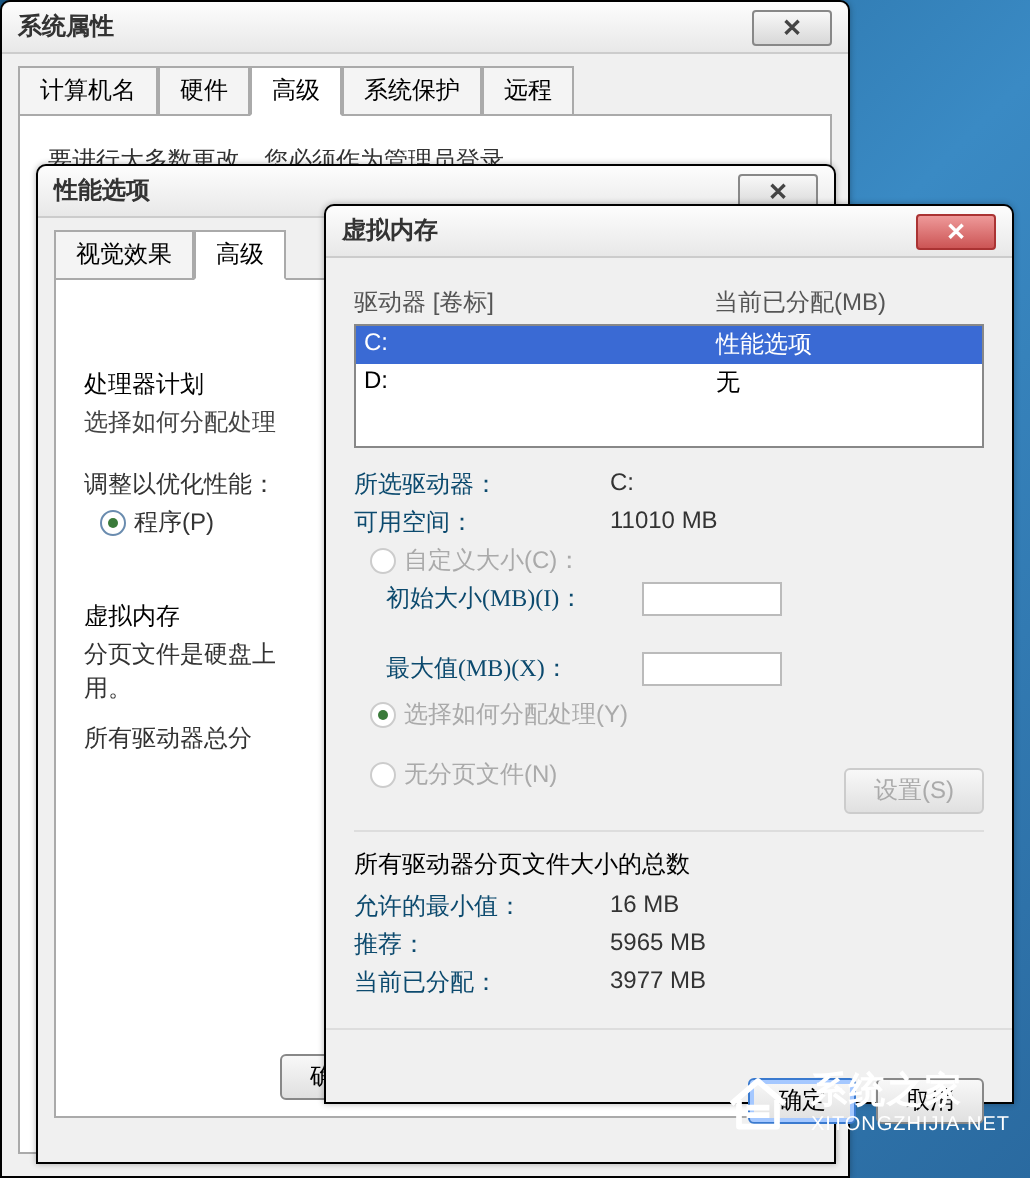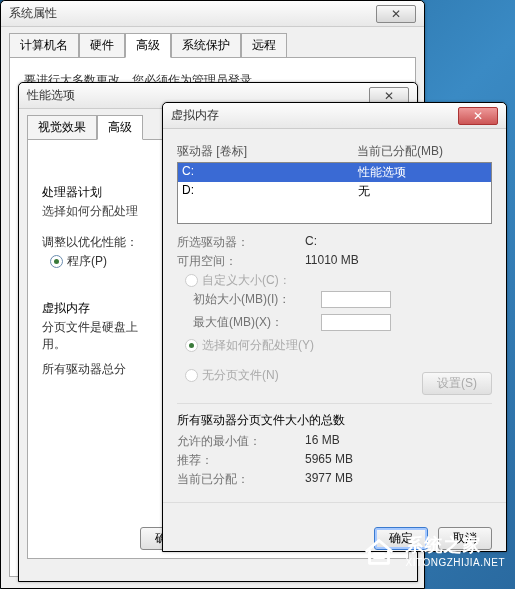--- a/index.html
+++ b/index.html
@@ -1,19 +1,19 @@
 <!DOCTYPE html>
 <html><head>
 <meta charset="utf-8">
 <style>
 * { box-sizing: border-box; margin: 0; padding: 0; font-family: "Microsoft YaHei", SimSun, sans-serif; font-size: 12px; }
 body { background: linear-gradient(135deg, #1a5a8a 0%, #3a8ac4 50%, #2a6aa0 100%); width: 515px; height: 589px; position: relative; overflow: hidden; }
 
 .window { position: absolute; background: #f0f0f0; border: 1px solid #000; border-radius: 5px 5px 0 0; box-shadow: 0 0 3px rgba(0,0,0,.3); }
-.titlebar { background: linear-gradient(#fdfdfd,#e8e8e8); border-bottom: 1px solid #ccc; height: 26px; display: flex; align-items: center; padding: 12px 8px; border-radius: 5px 5px 0 0; }
+.titlebar { background: linear-gradient(#fdfdfd,#e8e8e8); border-bottom: 1px solid #ccc; height: 26px; display: flex; align-items: center; padding: 12px 8px; border-radius: 5px 5px 0 0; font-weight: bold; }
 .titlebar .title { flex: 1; color: #333; }
 .close-btn { width: 40px; height: 18px; border: 1px solid #888; background: linear-gradient(#f8f8f8,#d8d8d8); border-radius: 2px; display: flex; align-items: center; justify-content: center; font-size: 11px; color: #444; cursor: pointer; }
 
 .tabs { display: flex; padding: 6px 8px 0; gap: 0; }
 .tab { padding: 3px 10px; border: 1px solid #aaa; border-bottom: none; background: #f4f4f4; font-size: 12px; cursor: pointer; position: relative; }
 .tab.active { background: #fff; z-index: 2; border-bottom: 1px solid #fff; }
 .tabpanel { border: 1px solid #aaa; background: #fff; margin: 0 8px 8px; padding: 14px; position: relative; top: -1px; }
 
 
 .w1 { left: 0; top: 0; width: 425px; height: 589px; }
@@ -34,21 +34,21 @@
 
 .w3 { left: 162px; top: 102px; width: 345px; height: 450px; }
 .w3 .body { padding: 10px 14px 12px; }
 .listhead { display:flex; color:#555; margin:4px 0 2px; }
 .listhead .c1 { width:180px; }
 .listbox { border:1px solid #888; background:#fff; height:62px; }
 .listrow { display:flex; padding:1px 4px; }
 .listrow.sel { background:#3a6ad4; color:#fff; }
 .listrow .c1 { width:176px; }
 .kv { display:flex; margin:2px 0; }
-.kv .k { width:128px; color:#737373; }
+.kv .k { width:128px; color:#0c4a6e;font-family:Liberation Serif, serif; }
 .kv .v { color:#333; }
 .inp { width:70px; height:17px; border:1px solid #bbb; background:#fff; }
 .btn { padding:2px 14px; border:1px solid #888; background:linear-gradient(#f8f8f8,#e0e0e0); border-radius:3px; cursor:pointer;margin-top:16px; }
 .btn.primary { border:1px solid #3a7acf; box-shadow:0 0 0 2px #a5c8ff inset; }
 .btnrow { display:flex; gap:10px; justify-content:flex-end; padding:8px 14px; border-top:1px solid #ddd; }
 .hr { border:0; border-top:1px solid #ddd; margin:8px 0; }
 .disabled { color:#aaa; }
 .disabled .radio, .disabled .check { border-color:#ccc; }
 
 .logo { position:absolute; right:10px; bottom:20px; display:flex; align-items:center; gap:8px; color:#fff; }
@@ -150,21 +150,21 @@
       </div>
 
     <div class="radio-row disabled">
       <span class="radio"></span>
       <span>自定义大小(C)：</span>
     </div>
     <div class="kv disabled" style="margin-left:16px;">
       <span class="k">初始大小(MB)(I)：</span>
         <span class="inp"></span>
     </div>
-    <div class="kv disabled" style="margin-left:16px;margin-top:6px;">
+    <div class="kv disabled" style="margin-left:16px;margin-top:18px;">
       <span class="k">最大值(MB)(X)：</span>
         <span class="inp"></span>
     </div>
 
     <div class="radio-row disabled" style="margin-top:6px;">
       <span class="radio sel"></span>
       <span>选择如何分配处理(Y)</span>
     </div>
     <div style="display:flex;align-items:center;">
       <div class="radio-row disabled" style="flex:1;">

